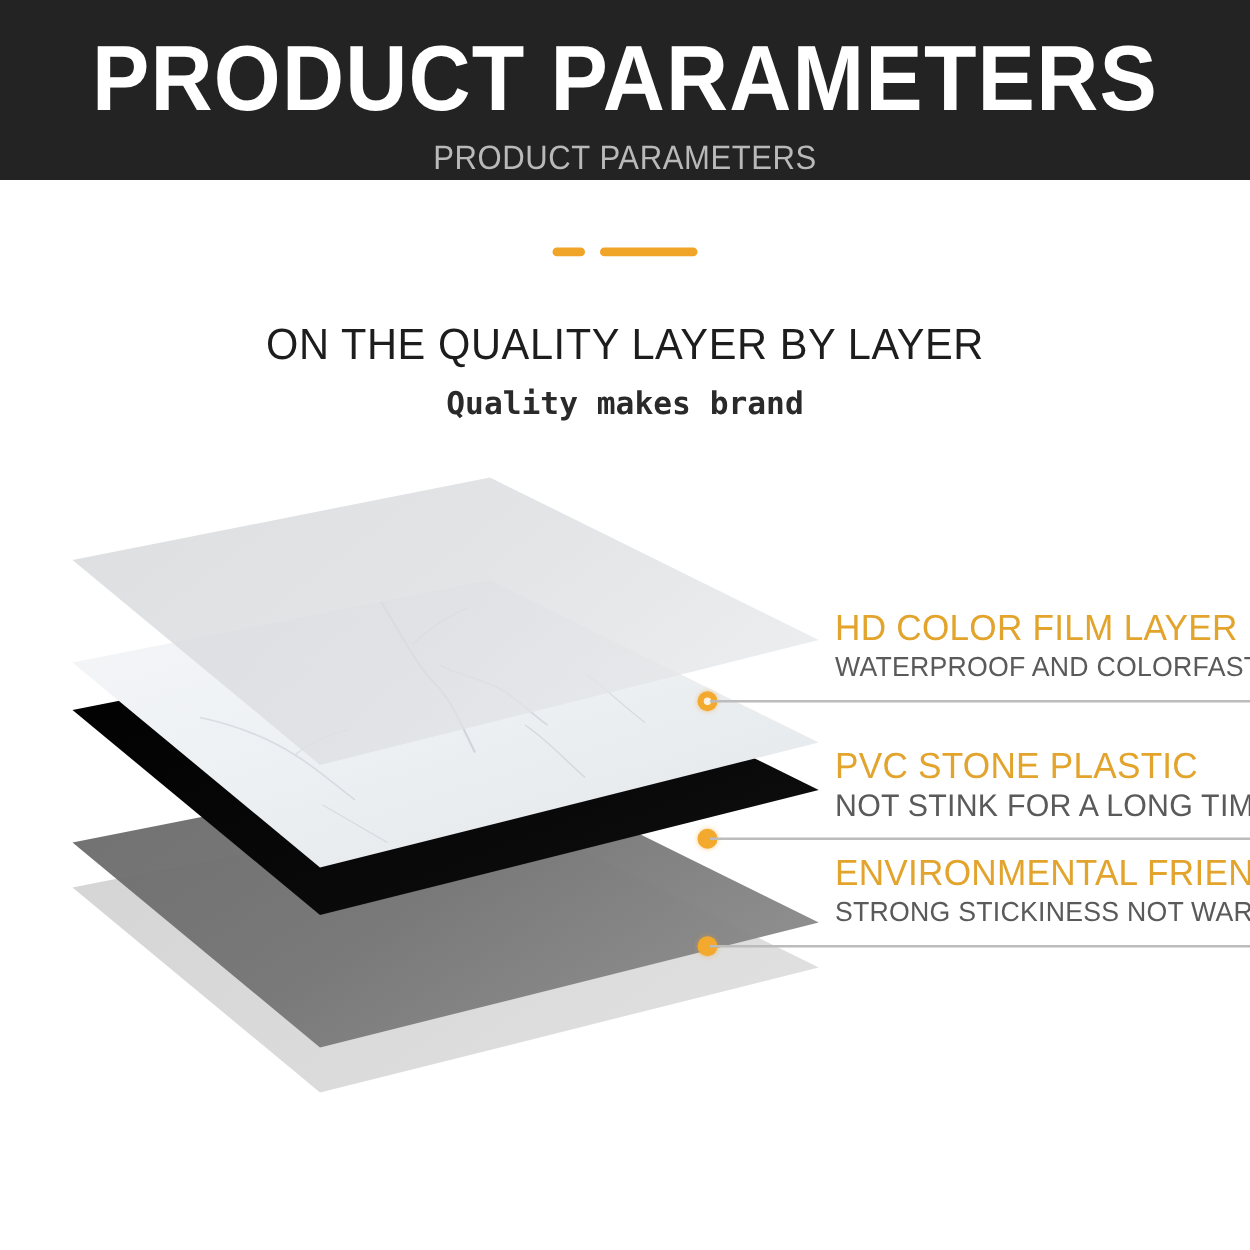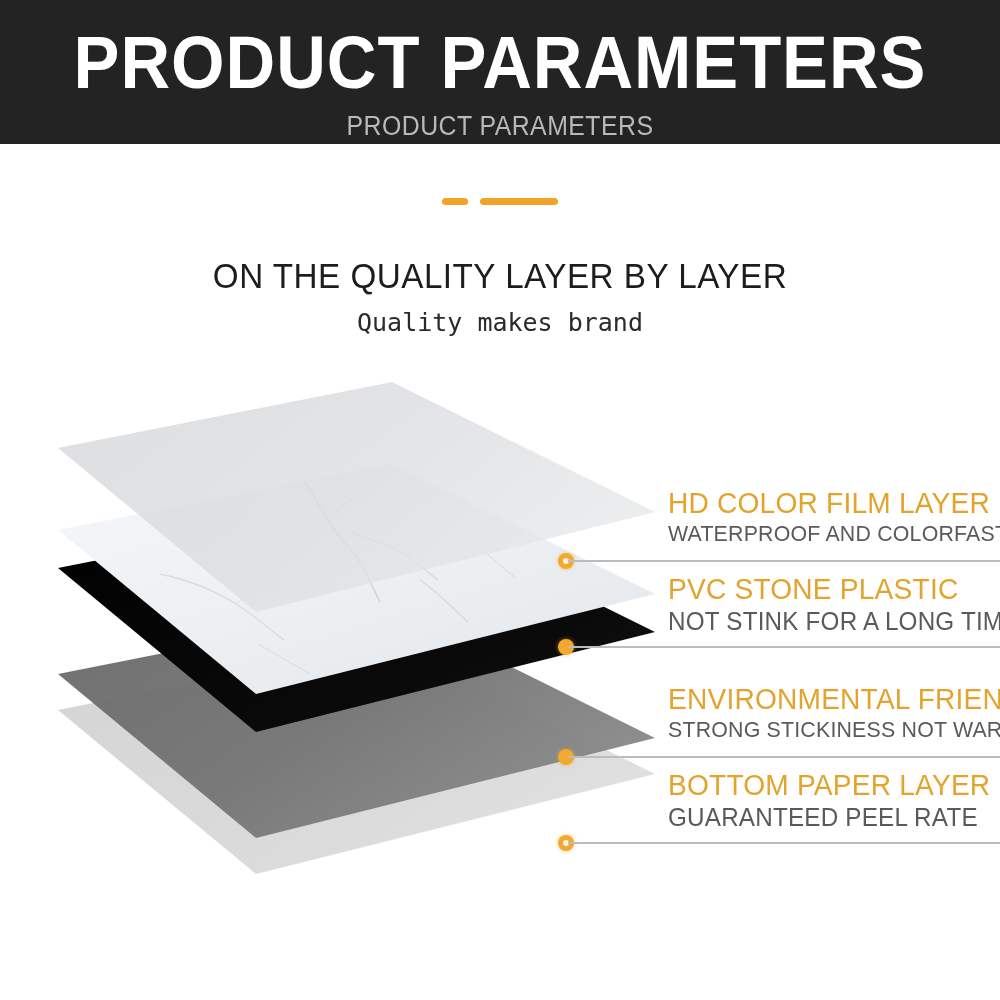--- a/index.html
+++ b/index.html
@@ -101,21 +101,21 @@
   }
   .section-sub {
     position: absolute;
     left: 0;
     top: 308px;
     width: 1000px;
     text-align: center;
     color: #2a2a2a;
     font-family: "DejaVu Sans Mono", "Liberation Mono", monospace;
     font-size: 25px;
-    font-weight: normal;
+    font-weight: bold;
     letter-spacing: 0px;
     line-height: 30px;
     white-space: nowrap;
   }
 
   
   .stack {
     position: absolute;
     left: 0;
     top: 380px;
@@ -296,42 +296,34 @@
 
     <div class="callout" style="top:486px;">
       <span class="c-dot"></span>
       <span class="c-line"></span>
       <span class="c-text">
         <span class="c-title">HD COLOR FILM LAYER</span>
         <span class="c-desc tight">WATERPROOF AND COLORFAST</span>
       </span>
     </div>
 
-    <div class="callout solid" style="top:572px;text-decoration:underline;">
+    <div class="callout solid" style="top:596px;text-decoration:underline;">
       <span class="c-dot"></span>
       <span class="c-line"></span>
       <span class="c-text">
         <span class="c-title">PVC STONE PLASTIC</span>
         <span class="c-desc">NOT STINK FOR A LONG TIME</span>
       </span>
     </div>
 
     <div class="callout solid" style="top:682px;">
       <span class="c-dot"></span>
       <span class="c-line"></span>
       <span class="c-text">
         <span class="c-title">ENVIRONMENTAL FRIENDLY</span>
         <span class="c-desc tight">STRONG STICKINESS NOT WARPED</span>
       </span>
     </div>
 
-    <div class="callout" style="top:768px;">
-      <span class="c-dot"></span>
-      <span class="c-line"></span>
-      <span class="c-text">
-        <span class="c-title">BOTTOM PAPER LAYER</span>
-        <span class="c-desc">GUARANTEED PEEL RATE</span>
-      </span>
-    </div>
 
   </div>
 
 </div>
 
 </body></html>

